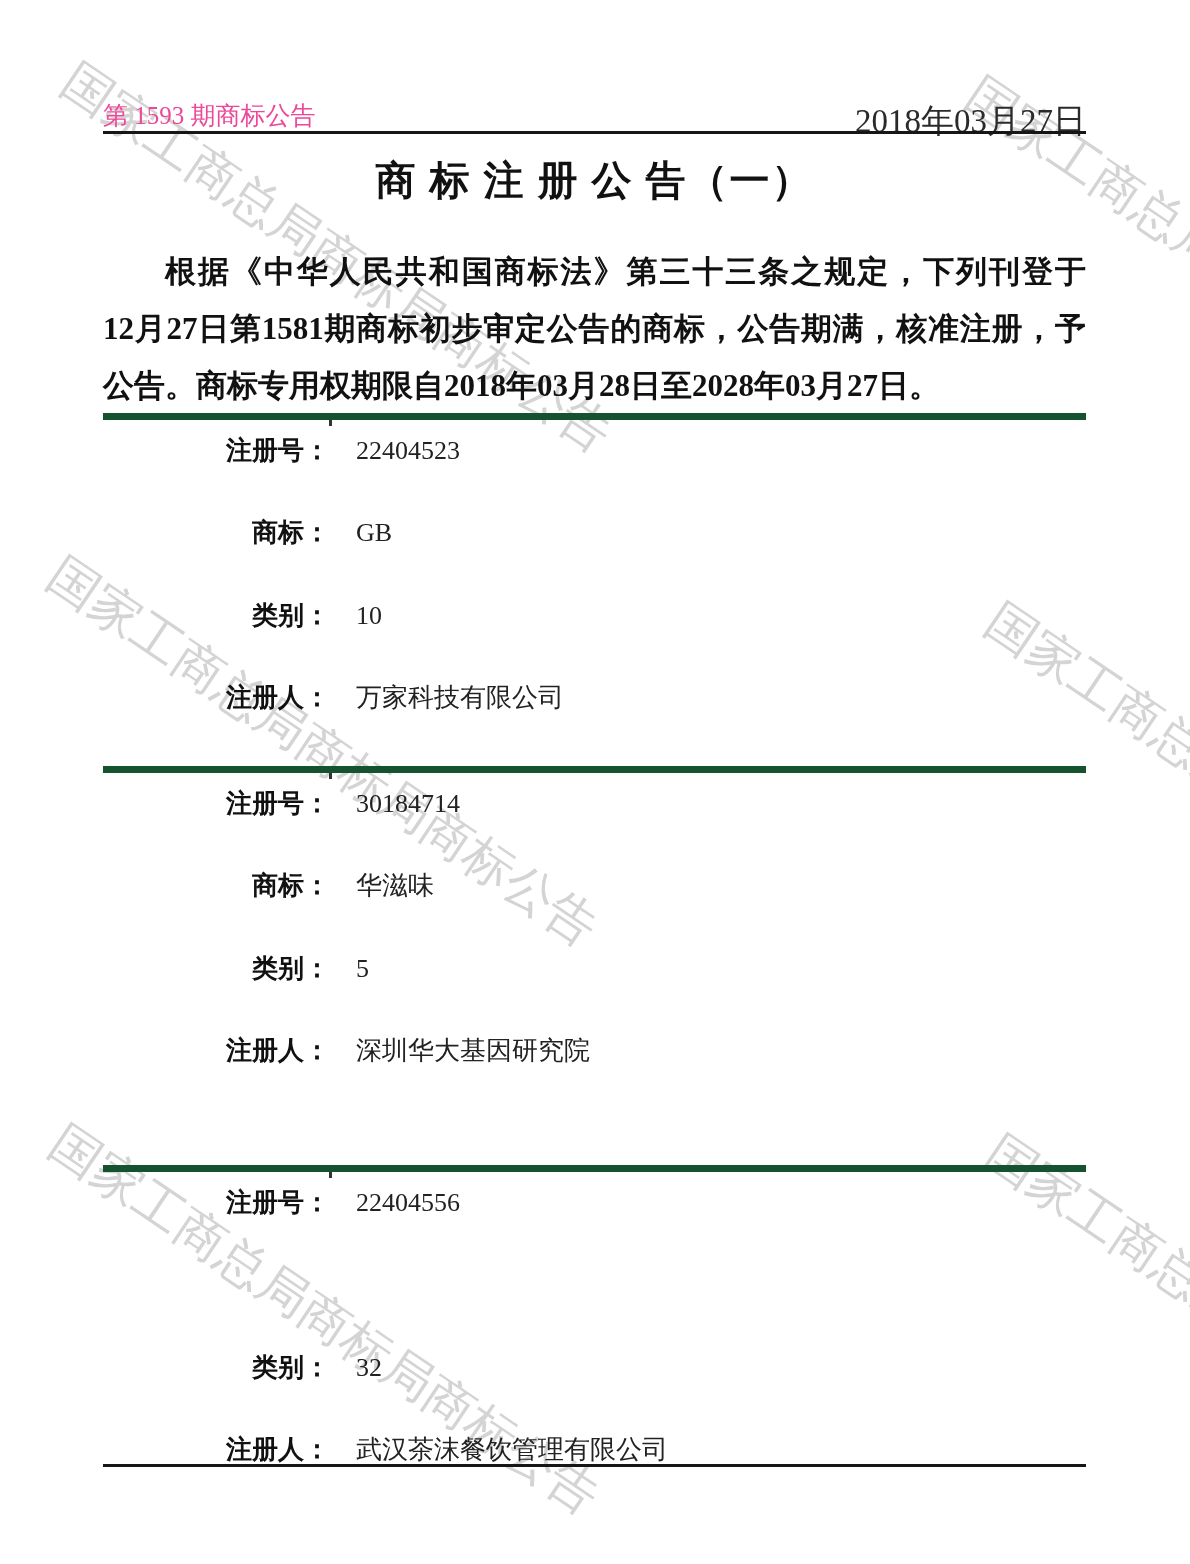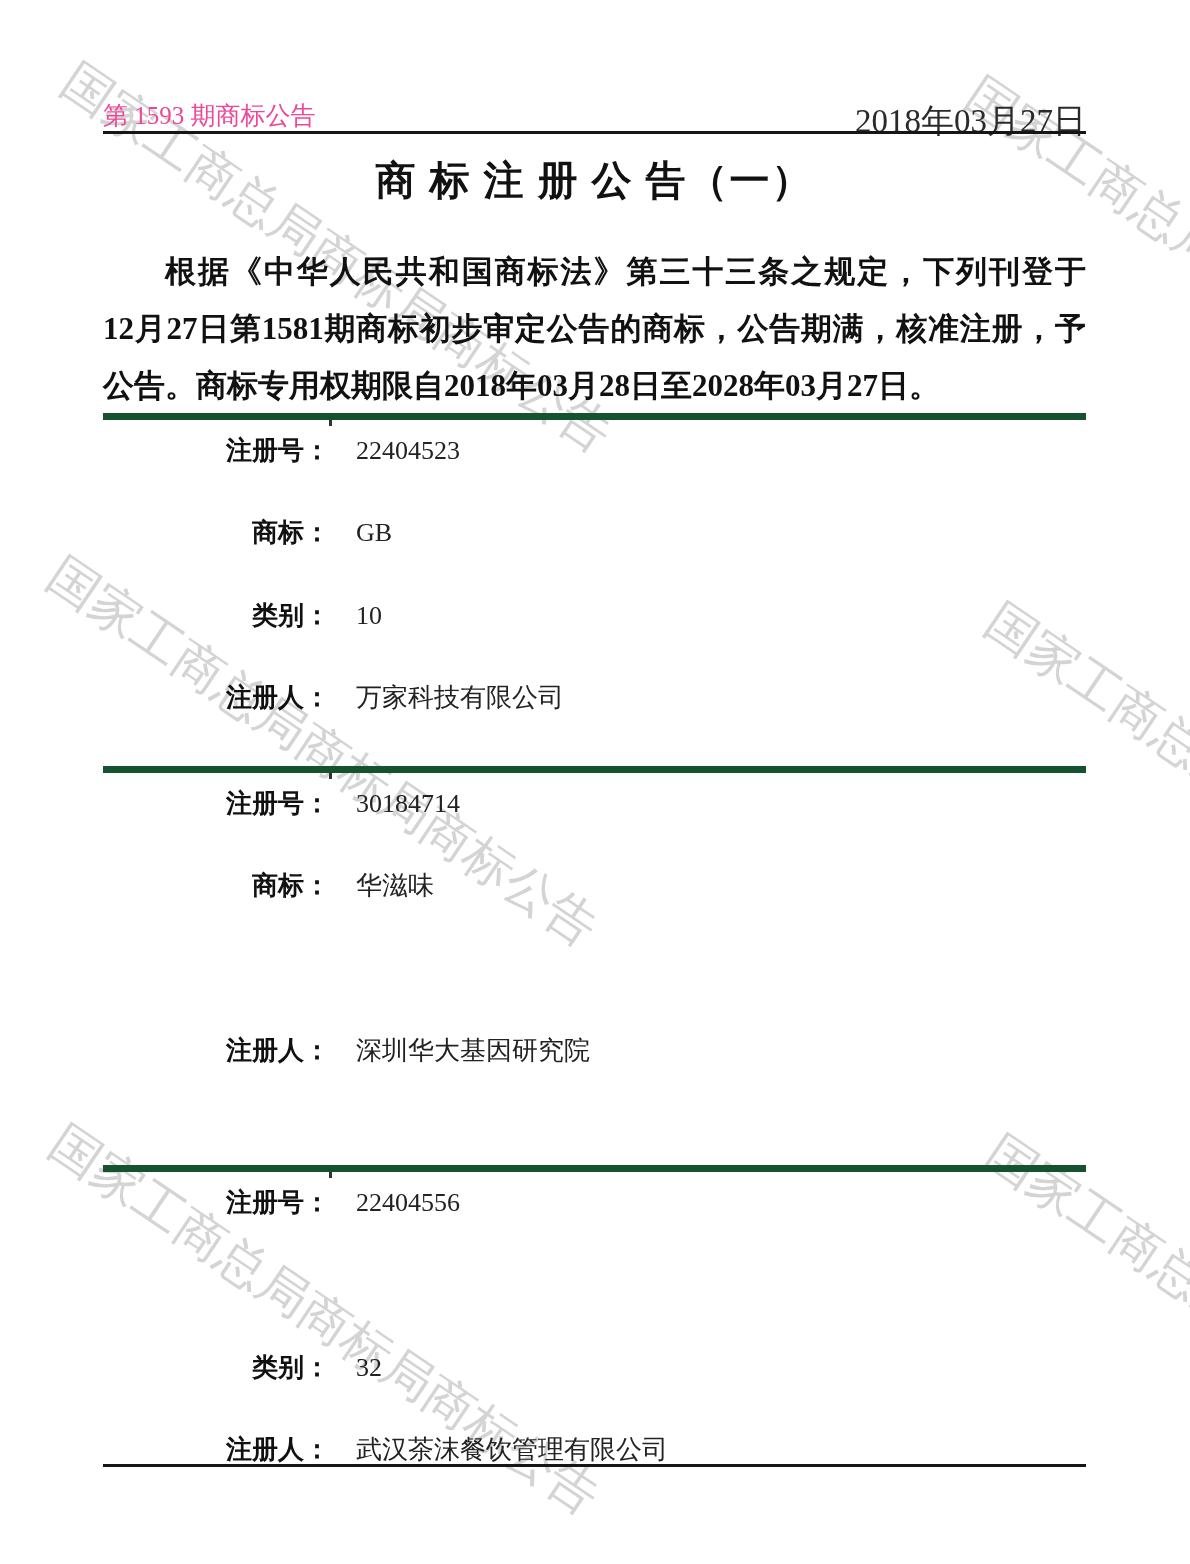--- a/index.html
+++ b/index.html
@@ -119,20 +119,23 @@
   </div>
 
   <div class="record" style="top:766px;">
     <div class="tick"></div>
     <div class="row r1">
       <span class="lbl">注册号：</span><span class="val">30184714</span>
     </div>
     <div class="row r2">
       <span class="lbl">商标：</span><span class="val">华滋味</span>
     </div>
+    <div class="row r3">
+      <span class="lbl">类别：</span><span class="val">5</span>
+    </div>
     <div class="row r4">
       <span class="lbl">注册人：</span><span class="val">深圳华大基因研究院</span>
     </div>
   </div>
 
   <div class="record" style="top:1117px;margin-top:48px;">
     <div class="tick"></div>
     <div class="row r1">
       <span class="lbl">注册号：</span><span class="val">22404556</span>
     </div>

